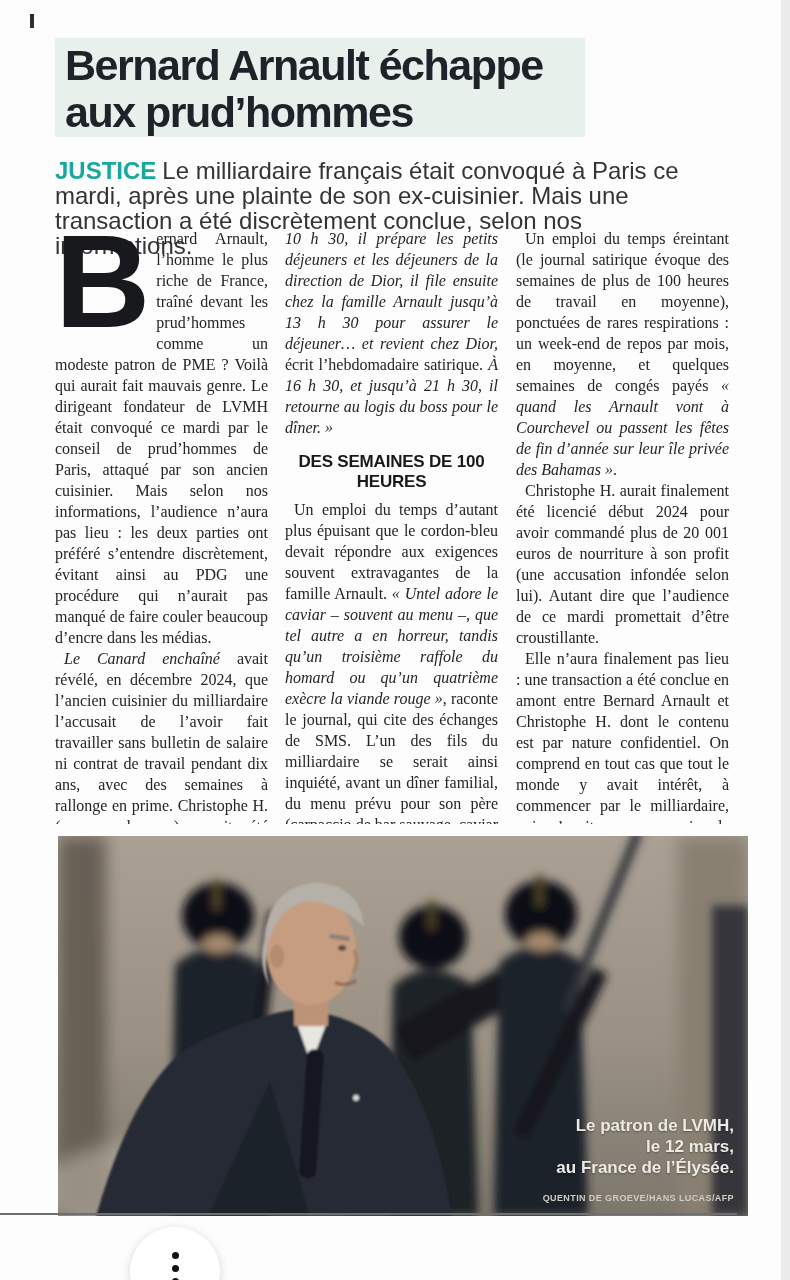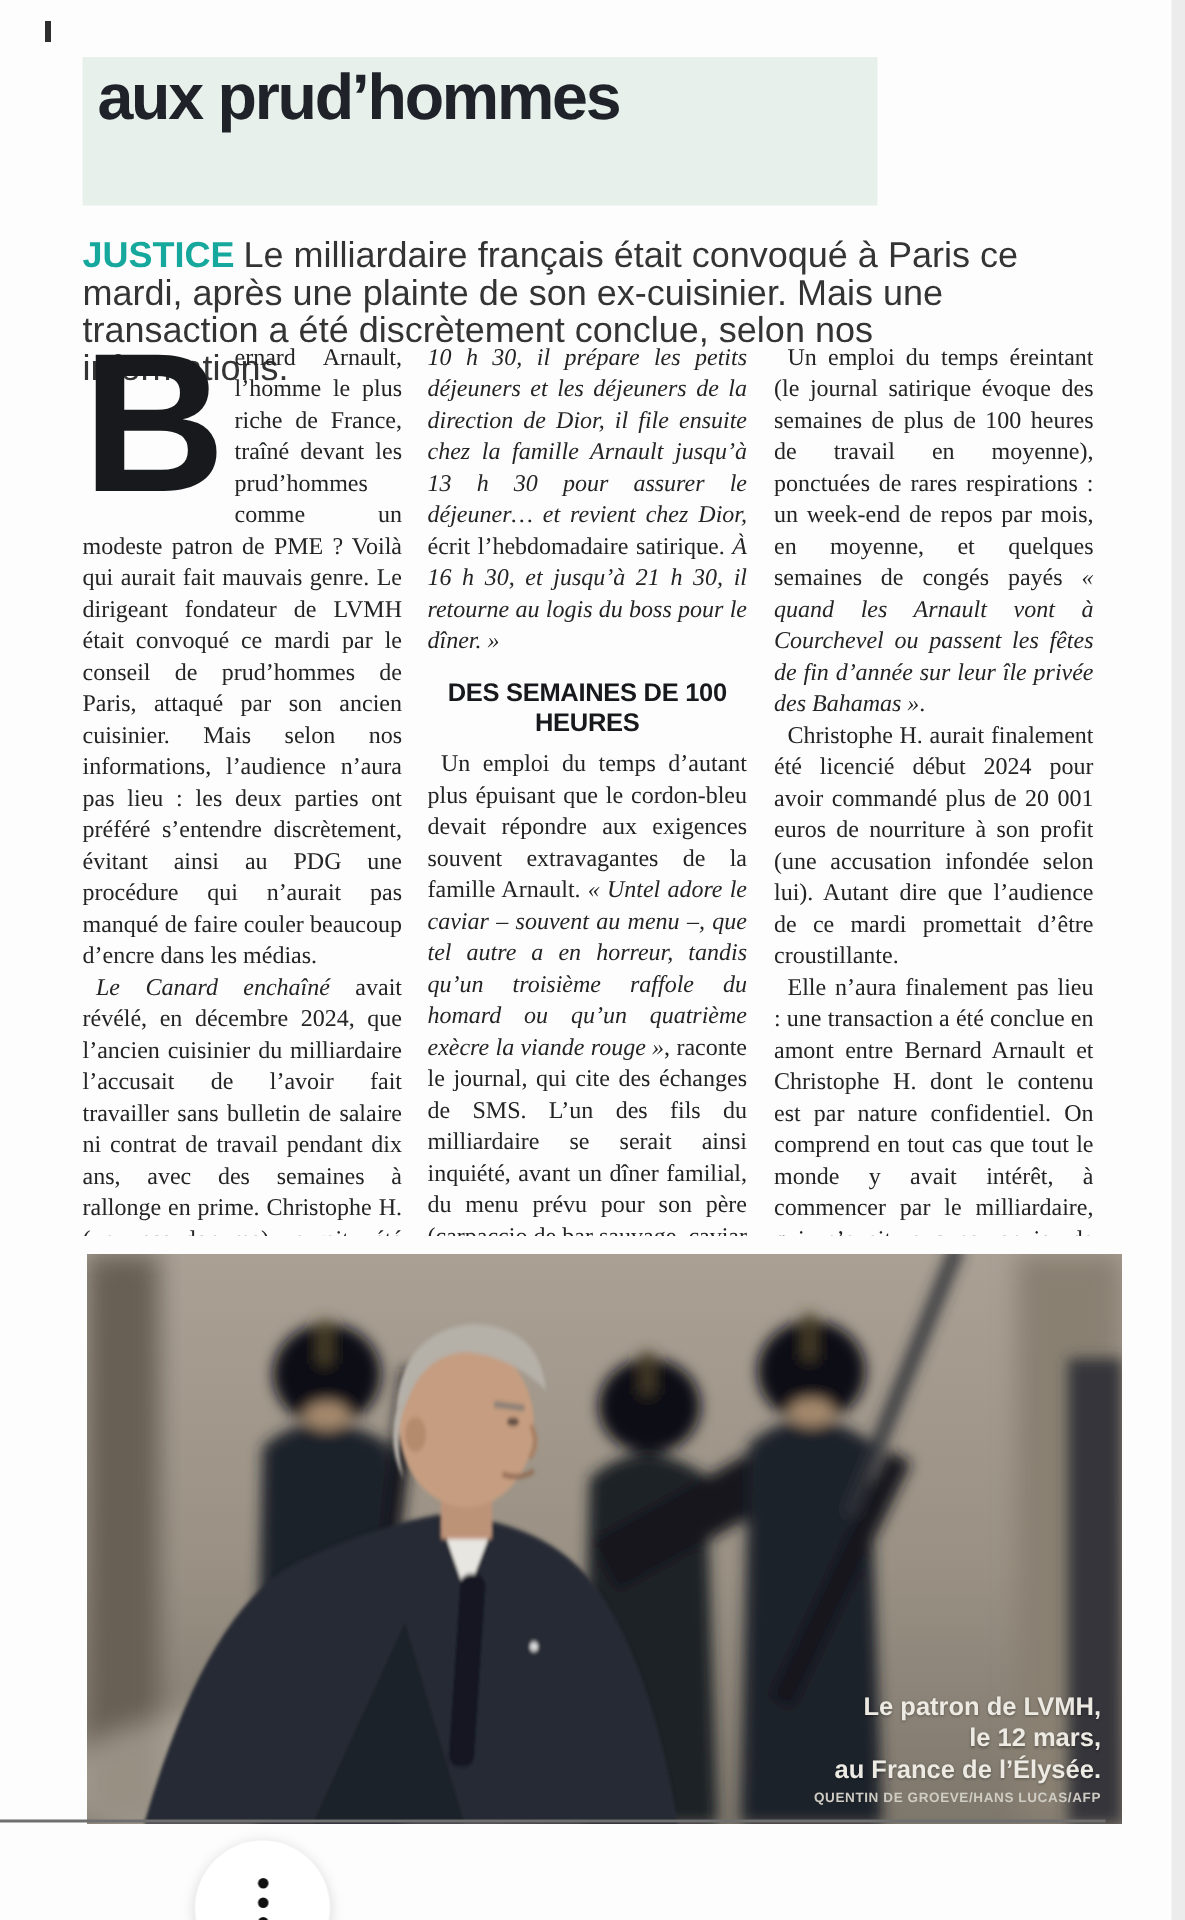--- a/index.html
+++ b/index.html
@@ -63,40 +63,41 @@
   .caption{
     position:absolute;right:14px;bottom:12px;text-align:right;
     font-family:"Liberation Sans",sans-serif;
   }
   .caption-line{
     display:block;font-weight:700;font-size:17px;line-height:21px;color:#eceae3;
     text-shadow:0 1px 2px rgba(0,0,0,.35);
   }
   .credit{
     display:block;font-size:9px;line-height:12px;font-weight:700;
-    letter-spacing:.4px;color:#cfccc3;margin-top:2px;
+    letter-spacing:.4px;color:#cfccc3;margin-top:14px;
   }
 
   
   .divider{position:absolute;left:0;top:1213px;width:737px;height:2px;background:#6f6f6f;}
   .fab{
     position:absolute;left:130px;top:1227px;width:90px;height:90px;border-radius:50%;
     background:#fff;box-shadow:0 2px 10px rgba(0,0,0,.16);cursor:pointer;
     display:flex;flex-direction:column;align-items:center;padding-top:25px;gap:6px;
   }
   .fab .dot{width:7px;height:7px;border-radius:50%;background:#101010;}
 </style>
 </head>
 <body>
 
 <div class="crop-mark"></div>
 <div class="page-edge"></div>
 
 <header class="title-block">
   <h1>
+    <span class="title-line">Bernard Arnault échappe</span>
     <span class="title-line">aux prud’hommes</span>
   </h1>
 </header>
 
 <p class="standfirst">
   <span class="kicker">JUSTICE</span><span>Le milliardaire français était convoqué à Paris ce mardi, après une plainte de son ex-cuisinier. Mais une transaction a été discrètement conclue, selon nos informations.</span>
 </p>
 
 <div class="col col-1">
   <p class="no-indent"><span class="dropcap">B</span><span><span>ernard Arnault, l’homme le plus riche de France, traîné devant les prud’hommes comme un modeste patron de PME ? Voilà qui aurait fait mauvais genre. Le dirigeant fondateur de LVMH était convoqué ce mardi par le conseil de prud’hommes de Paris, attaqué par son ancien cuisinier. Mais selon nos informations, l’audience n’aura pas lieu : les deux parties ont préféré s’entendre discrètement, évitant ainsi au PDG une procédure qui n’aurait pas manqué de faire couler beaucoup d’encre dans les médias.</span></span></p>

